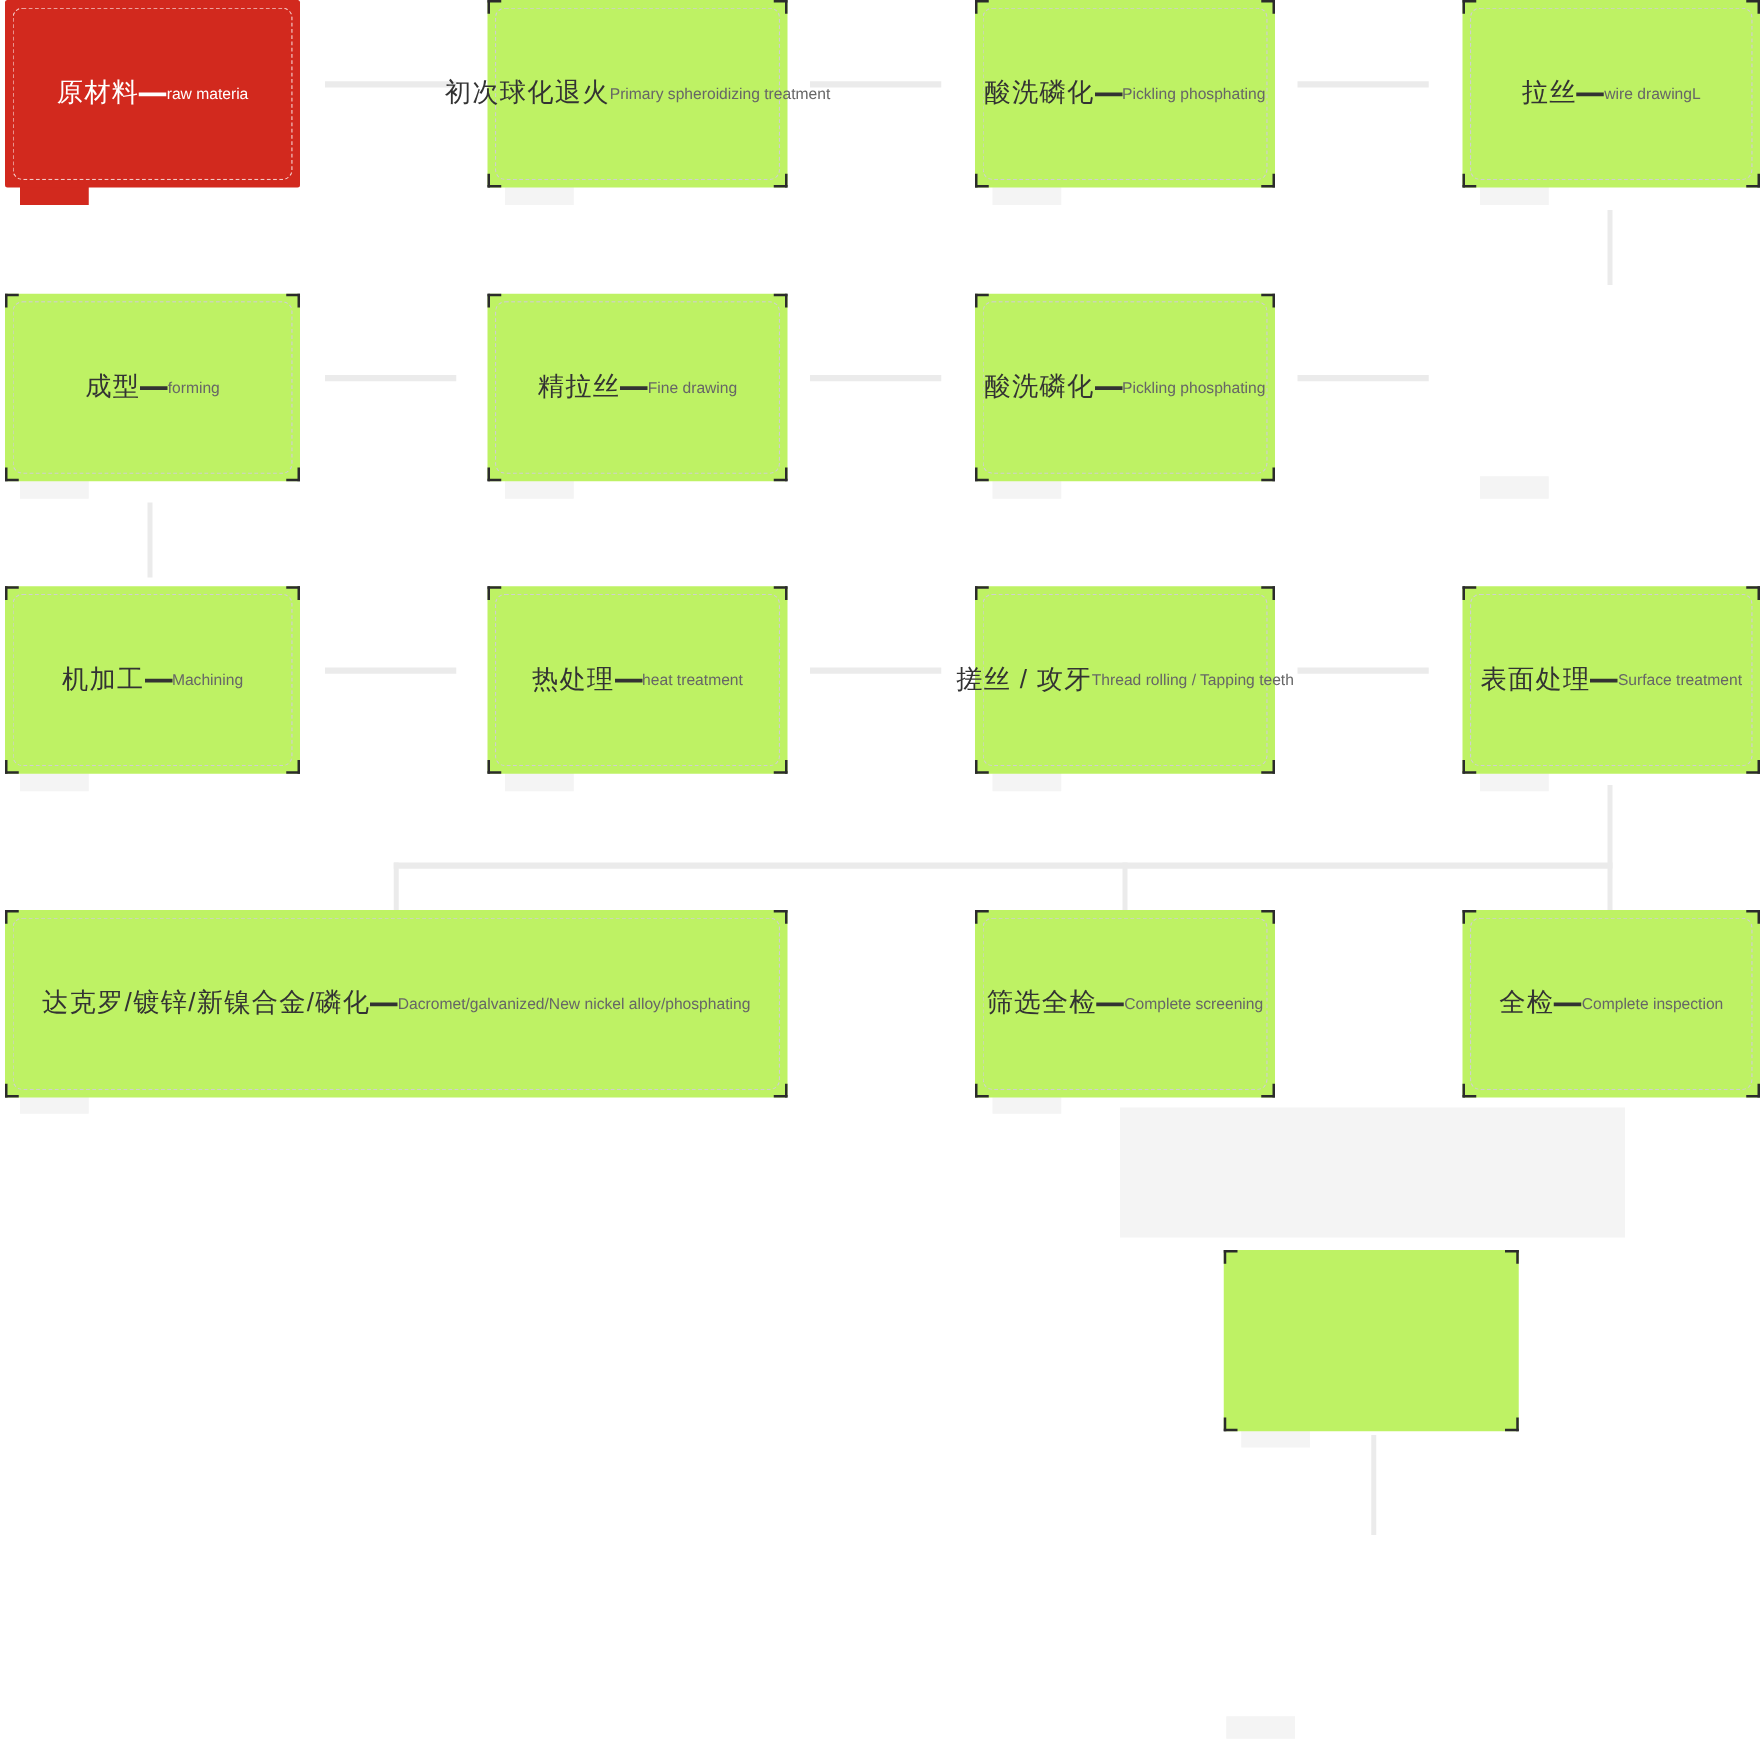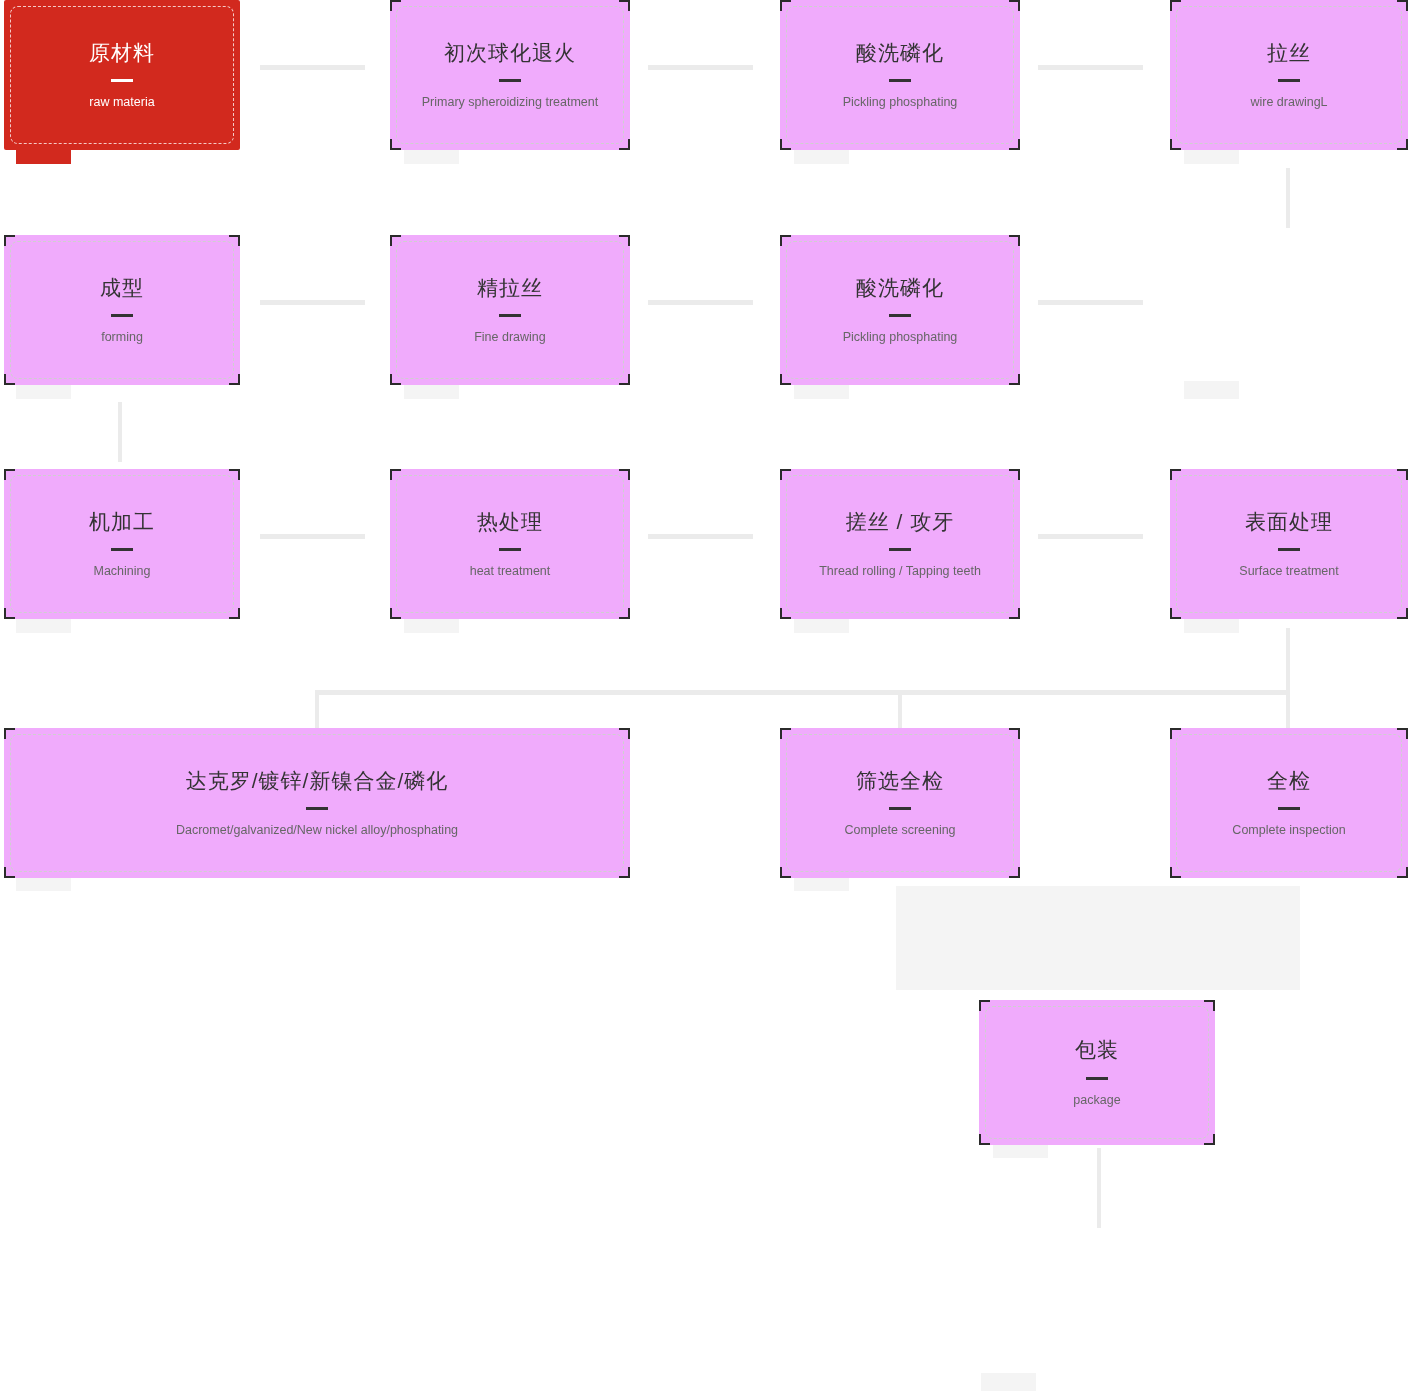--- a/index.html
+++ b/index.html
@@ -8,32 +8,32 @@
     background:#ffffff;
     font-family:"Liberation Sans","DejaVu Sans",sans-serif;
     overflow:hidden;
     position:relative;
   }
   #stage{position:absolute;left:0;top:0;width:1409px;height:1392px;}
 
   
   .node{
     position:absolute;
-    background:#f0abfc;
+    background:#bef264;
     box-sizing:border-box;
     border-radius:2px;
   }
   .node .inner{
     position:absolute;
     left:6px;top:6px;right:6px;bottom:6px;
     border:1px dashed #cfcfcf;
     border-radius:8px;
     box-sizing:border-box;
     display:flex;
-    flex-direction:column;
+    flex-direction:row;
     align-items:center;
     justify-content:center;
   }
   
   .node .c{position:absolute;width:9px;height:9px;border-color:#2b2b2b;border-style:solid;border-width:0;}
   .node .c.tl{left:0;top:0;border-left-width:2px;border-top-width:2px;}
   .node .c.tr{right:0;top:0;border-right-width:2px;border-top-width:2px;}
   .node .c.bl{left:0;bottom:0;border-left-width:2px;border-bottom-width:2px;}
   .node .c.br{right:0;bottom:0;border-right-width:2px;border-bottom-width:2px;}
 
@@ -288,21 +288,16 @@
       <div class="rule"></div>
       <div class="en">Complete inspection</div>
     </div>
   </div>
 
   <div class="node" style="left:979px;top:1000px;width:236px;height:145px;">
     <span class="c tl"></span>
     <span class="c tr"></span>
     <span class="c bl"></span>
     <span class="c br"></span>
-    <div class="inner">
-      <div class="zh">包装</div>
-      <div class="rule"></div>
-      <div class="en">package</div>
-    </div>
   </div>
 
 
 </div>
 
 </body></html>

